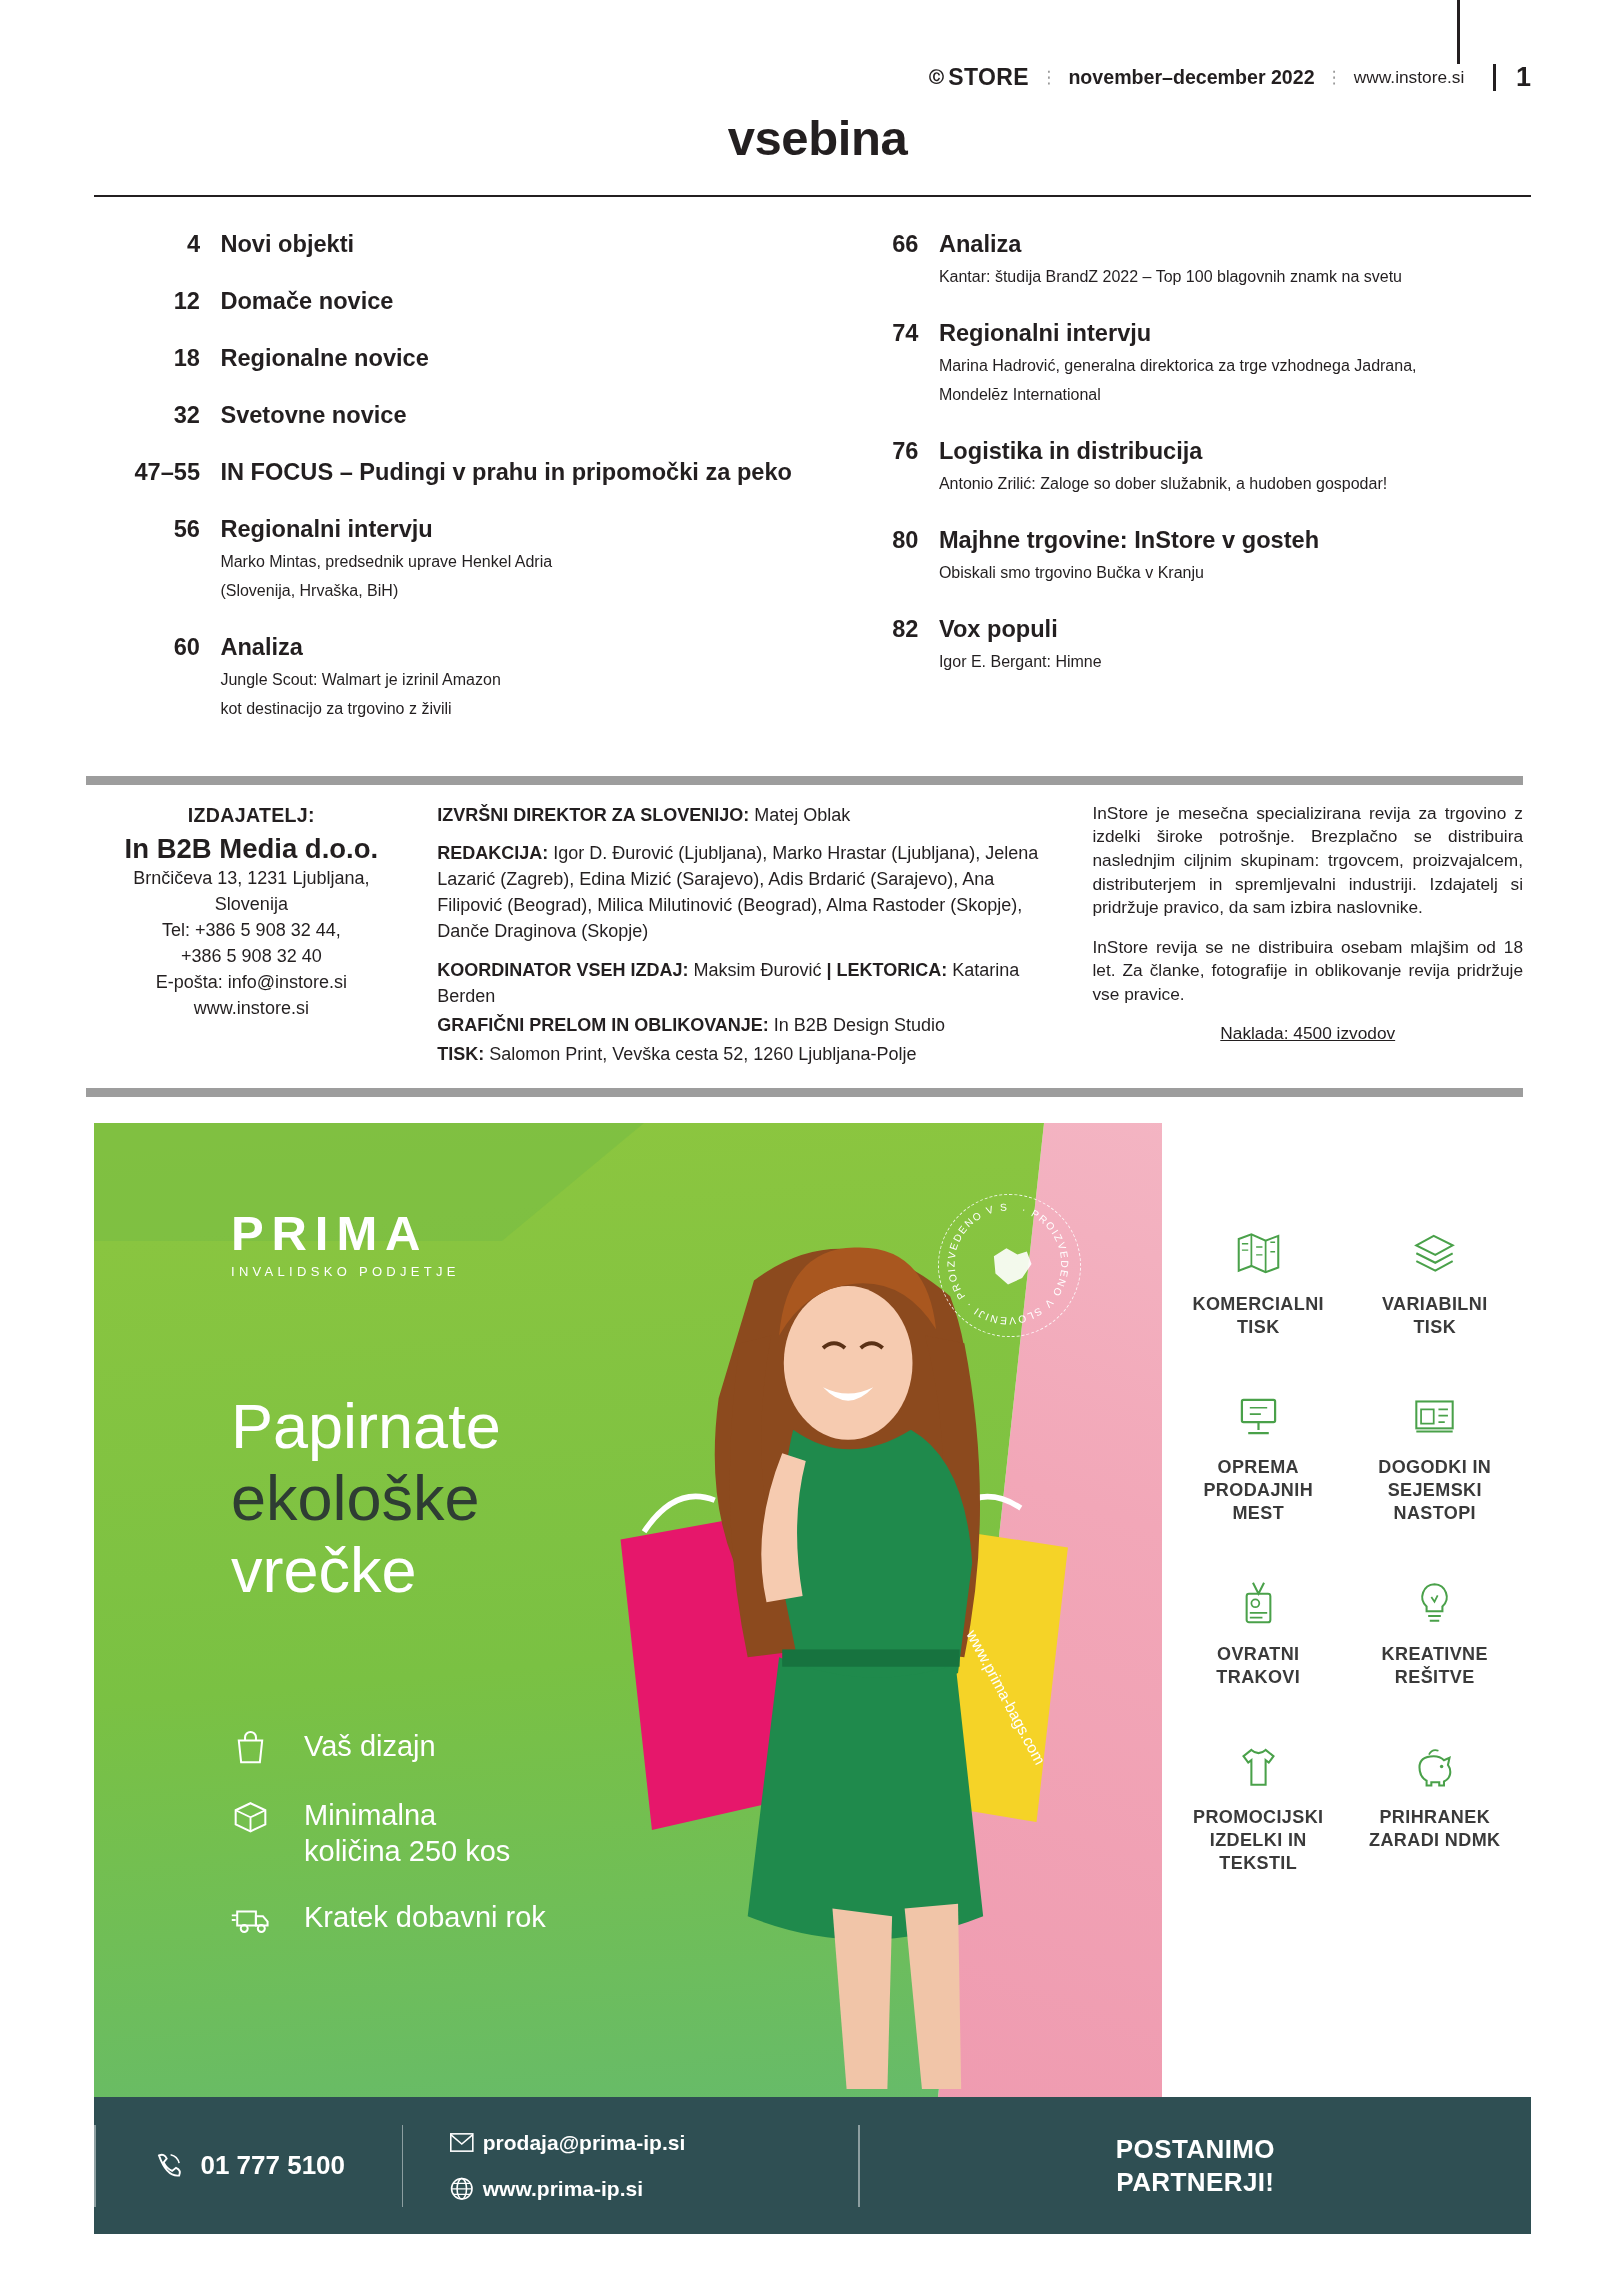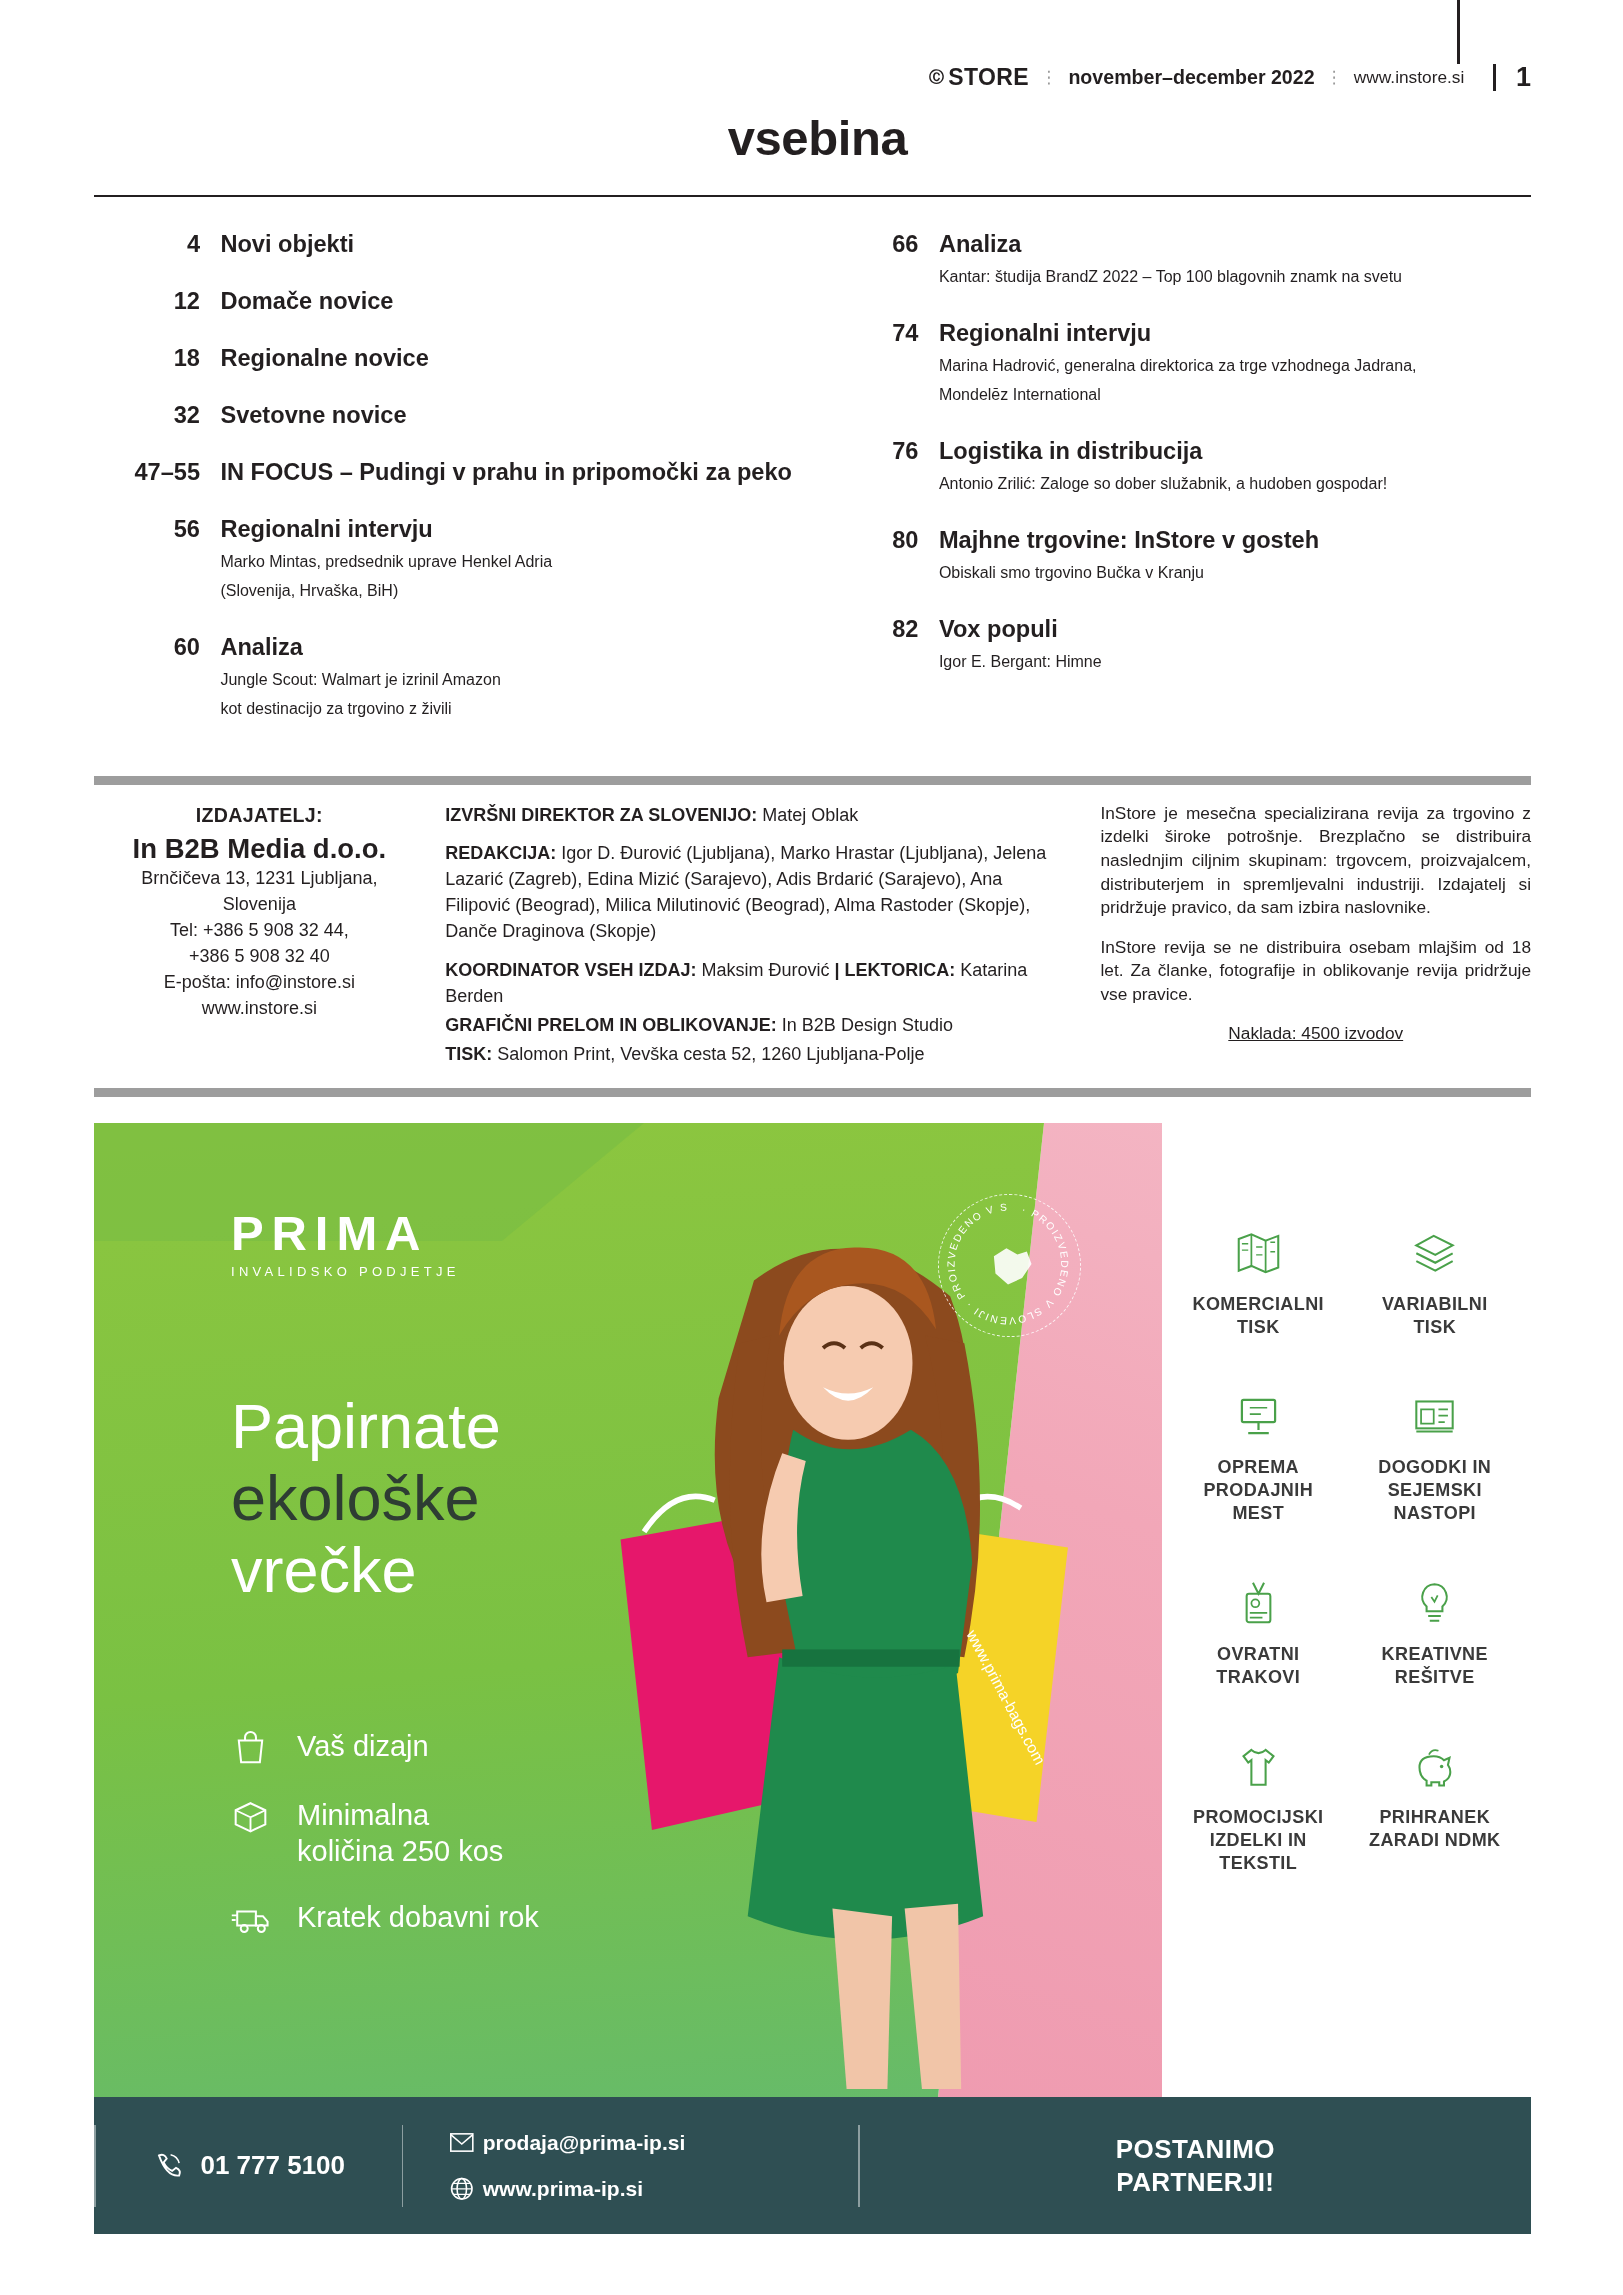--- a/index.html
+++ b/index.html
@@ -46,21 +46,21 @@
   .toc-item{display:flex;margin-bottom:27px;}
   .toc-num{
     width:106px;text-align:right;padding-right:20.4px;
     font-size:23.6px;font-weight:bold;line-height:30px;flex:0 0 auto;
   }
   .toc-body{flex:1;}
   .toc-title{font-size:23.6px;font-weight:bold;line-height:30px;}
   .toc-sub{font-size:16px;line-height:29px;margin-top:3.1px;color:#231f20;}
 
   
-  .imprint-wrap{position:absolute;left:94px;top:776px;width:1437px;}
+  .imprint-wrap{position:absolute;left:86px;top:776px;width:1437px;}
   .imp-bar{width:100%;height:8.6px;background:#9d9d9d;}
   .imp-inner{display:flex;padding:17.3px 0 7.9px 0;}
   .imp-col1{width:338px;text-align:center;font-size:18px;line-height:26px;}
   .imp-col1 .label{font-weight:bold;font-size:19.6px;letter-spacing:0.3px;}
   .imp-col1 .company{font-weight:bold;font-size:27.5px;margin:7.9px 0 3.1px;}
   .imp-col2{width:628px;font-size:18px;line-height:26px;padding:0 20.4px;}
   .imp-col2 b{font-weight:bold;}
   .imp-col2 p{margin:0 0 12.6px 0;}
   .imp-col3{width:440px;font-size:17.3px;line-height:23.6px;text-align:justify;padding-left:20.4px;}
   .imp-col3 p{margin:0 0 15.7px 0;}
@@ -88,21 +88,21 @@
     position:absolute;right:0;top:0;width:369px;height:974px;background:#ffffff;
   }
   .prima-logo{position:absolute;left:137px;top:82px;}
   .prima-word{font-size:49px;font-weight:bold;letter-spacing:7.9px;color:#ffffff;}
   .prima-sub{font-size:13px;letter-spacing:4.3px;color:#ffffff;margin-top:3.1px;}
   .ad-head{position:absolute;left:137px;top:267px;width:487px;}
   .ad-h1{font-size:63px;line-height:72px;color:#ffffff;font-weight:normal;}
   .ad-h2{font-size:63px;line-height:72px;color:#2e3d33;font-weight:normal;}
   .ad-h3{font-size:63px;line-height:72px;color:#ffffff;font-weight:normal;}
   .ad-bullets{position:absolute;left:137px;top:605px;width:440px;}
-  .ad-bullet{display:flex;align-items:flex-start;gap:27px;margin-bottom:30px;}
+  .ad-bullet{display:flex;align-items:flex-start;gap:34px;margin-bottom:30px;}
   .ad-bullet .bi{width:39px;height:39px;flex:0 0 auto;}
   .ad-bullet .bt{font-size:29px;line-height:36px;color:#ffffff;}
 
   
   .model{position:absolute;left:503px;top:71px;width:518px;height:903px;}
   .circle-badge{
     position:absolute;left:844px;top:71px;width:141px;height:141px;border-radius:50%;
     border:1.6px dashed rgba(255,255,255,.85);
   }
 

